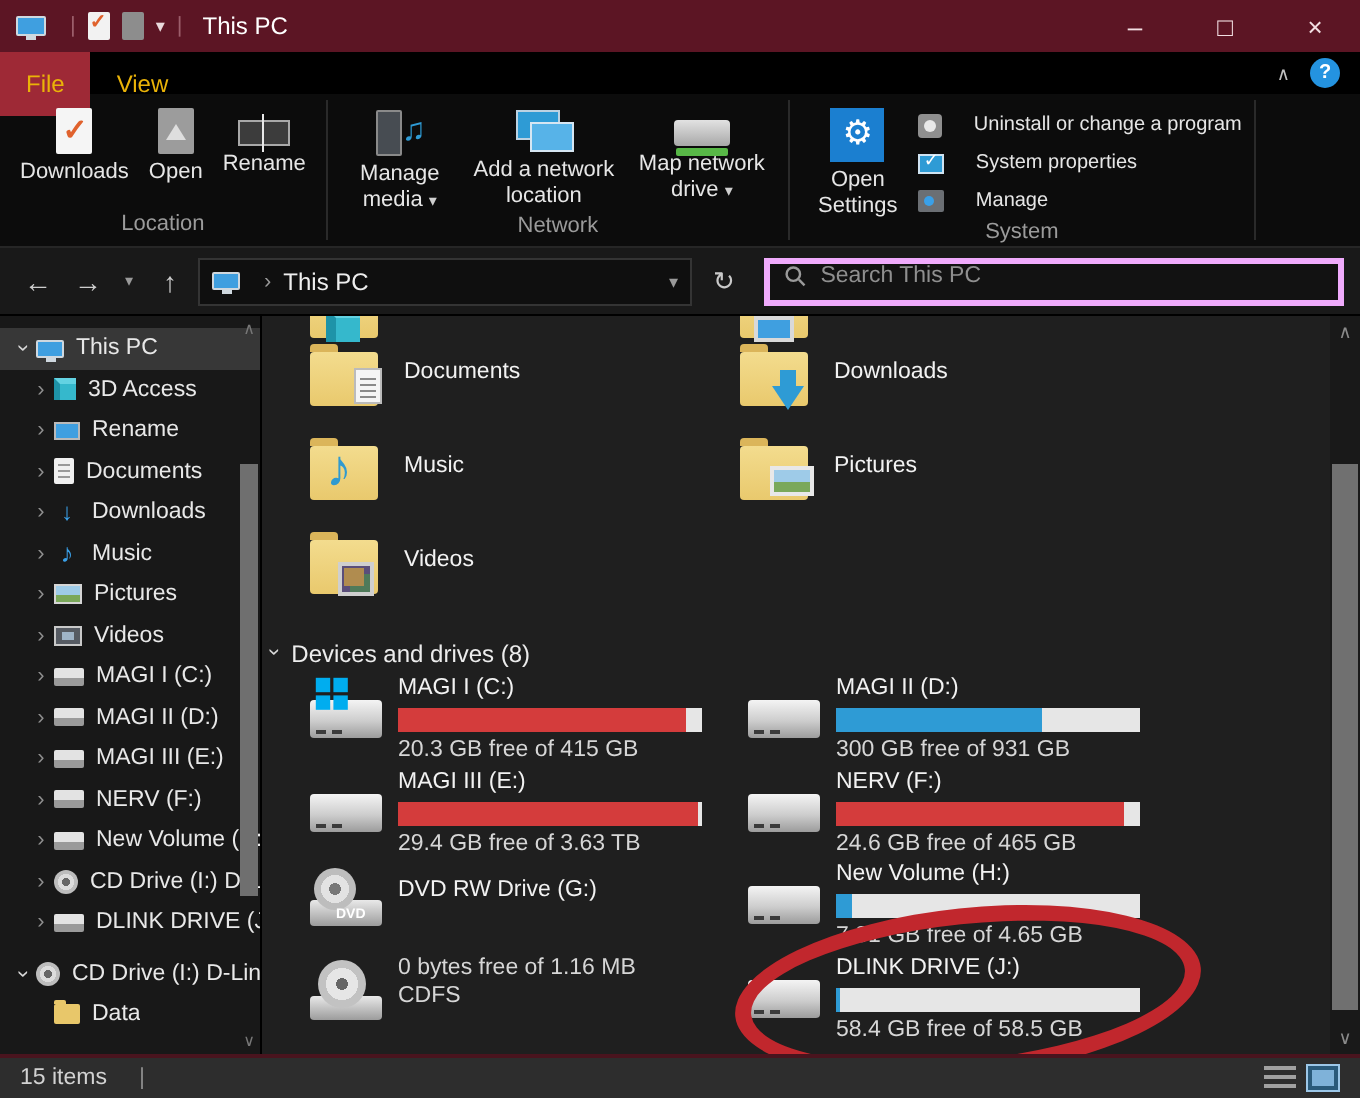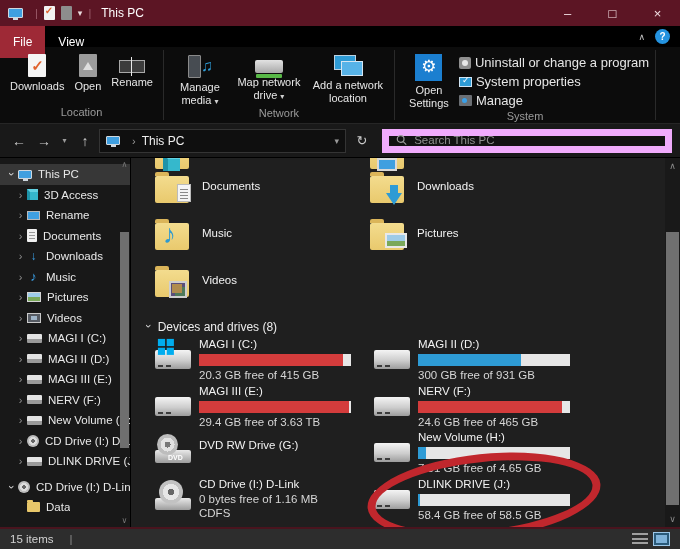--- a/index.html
+++ b/index.html
@@ -15,38 +15,38 @@
   .wbtns{margin-left:auto;display:flex}
   .wbtn{width:45px;height:26px;display:flex;align-items:center;justify-content:center;font-size:13px;color:#f2dfe3;cursor:default}
   .tb-pc{width:15px;height:10px;background:#3f9fe0;border:1px solid #cfd8df;border-radius:1px;position:relative;display:inline-block}
   .tb-pc::after{content:"";position:absolute;left:4px;bottom:-3px;width:5px;height:3px;background:#cfd8df}
   .tb-prop{width:11px;height:14px;background:#f2f2f2;border-radius:1px;position:relative;display:inline-block}
   .tb-prop::after{content:"✓";position:absolute;left:1px;top:-1px;color:#e0622d;font-size:10px;font-weight:bold}
   .tb-doc{width:11px;height:14px;background:#8d8d8d;border-radius:1px;display:inline-block}
 
   
   .tabstrip{height:21px;background:#000;display:flex;align-items:stretch;font-size:12px}
-  .tab{padding:16px 13px;display:flex;align-items:center;color:#ffffff;cursor:default}
+  .tab{padding:16px 13px;display:flex;align-items:center;color:#eab308;cursor:default}
   .tab.file{background:#9e2936}
   .tab.sel{background:#1c1c1c}
   .ribtools{margin-left:auto;display:flex;align-items:center;gap:10px;padding-right:10px}
   .collapse{color:#c0c0c0;font-size:9px}
   .help{width:15px;height:15px;border-radius:50%;background:#2493e0;color:#fff;font-size:10px;font-weight:bold;display:flex;align-items:center;justify-content:center}
 
   
   .ribbon{height:77px;background:#0c0c0c;display:flex;border-bottom:1px solid #262626}
   .rgroup{display:flex;flex-direction:column;padding:3px 6px 0}
   .rbtns{flex:1;display:flex;align-items:flex-start;gap:2px}
   .rglabel{height:17px;text-align:center;color:#9b9b9b;font-size:11px}
   .rsep{width:1px;background:#2a2a2a;margin:3px 0}
   .rbtn{display:flex;flex-direction:column;align-items:center;gap:3px;padding:4px 4px 0;font-size:11px;color:#e6e6e6;text-align:center;line-height:1.2;cursor:default}
   .rbtn .lbl{max-width:74px}
   .caret{font-size:8px;color:#cfcfcf}
   .sysstack{display:flex;flex-direction:column;gap:2px;padding-top:4px}
-  .rsmall{display:flex;align-items:center;gap:4px;font-size:13px;height:17px;color:#e6e6e6;cursor:default}
+  .rsmall{display:flex;align-items:center;gap:16px;font-size:10px;height:17px;color:#e6e6e6;cursor:default}
   
   .ri{position:relative;display:block}
   .ri-prop{width:18px;height:23px;background:#f5f5f5;border-radius:1px}
   .ri-prop::after{content:"✓";position:absolute;left:3px;top:3px;color:#e0622d;font-size:15px;font-weight:bold}
   .ri-open{width:18px;height:23px;background:#9c9c9c;border-radius:1px}
   .ri-open::after{content:"";position:absolute;left:4px;top:8px;border-left:5px solid transparent;border-right:5px solid transparent;border-bottom:8px solid #dedede}
   .ri-rename{width:26px;height:13px;border:1px solid #a8a8a8;background:#3c3c3c;margin-top:6px}
   .ri-rename::after{content:"";position:absolute;left:11px;top:-4px;width:1px;height:19px;background:#e8e8e8}
   .ri-media{width:26px;height:24px}
   .ri-media::before{content:"";position:absolute;left:1px;top:1px;width:11px;height:21px;background:#474c52;border:1px solid #8a8a8a;border-radius:1px}
@@ -65,21 +65,21 @@
   .ri-manage::after{content:"";position:absolute;left:3px;top:3px;width:5px;height:5px;background:#3aa0e8;border-radius:50%}
 
   
   .navbar{height:34px;background:#191919;display:flex;align-items:center;padding:0 8px;gap:3px;border-bottom:1px solid #000}
   .nbtn{color:#cdcdcd;font-size:14px;width:22px;text-align:center;flex:none;cursor:default}
   .nbtn.sm{width:13px;font-size:8px;color:#9a9a9a}
   .addr{height:24px;flex:0 0 247px;background:#0f0f0f;border:1px solid #343434;display:flex;align-items:center;padding:0 6px;gap:6px;font-size:12px;color:#eee}
   .bc-chev{color:#9a9a9a;font-size:11px}
   .addr .endcaret{margin-left:auto;color:#9a9a9a;font-size:9px}
   .refresh{width:26px;text-align:center;color:#c9c9c9;font-size:13px;flex:none}
-  .search{height:24px;flex:1;background:#121212;border:7px solid #f0abfc;display:flex;align-items:flex-end;padding:0 7px;gap:7px;margin-left:4px}
+  .search{height:24px;flex:1;background:#121212;border:3px solid #f0abfc;display:flex;align-items:flex-start;padding:0 7px;gap:7px;margin-left:4px}
   .search input{background:transparent;border:0;outline:0;color:#cfcfcf;font-size:11.5px;width:100%;font-family:inherit}
   .search input::placeholder{color:#8f8f8f}
 
   
   .body{position:absolute;top:158px;left:0;right:0;bottom:22px;display:flex}
 
   
   .sidebar{width:130px;background:#181818;position:relative;padding-top:6px;font-size:11.5px;overflow:hidden;flex:none}
   .trow{height:20.5px;display:flex;align-items:center;white-space:nowrap;padding-left:5px;cursor:default}
   .trow.child{padding-left:14px}
@@ -150,21 +150,21 @@
   .cd-lg{width:36px;height:26px;position:relative;display:block;margin-top:-6px}
   .cd-lg::before{content:"";position:absolute;left:0;bottom:0;width:36px;height:12px;background:linear-gradient(180deg,#e9e9e9,#9c9c9c);border-radius:2px}
   .cd-disc{position:absolute;left:4px;top:-4px;width:24px;height:24px;border-radius:50%;background:radial-gradient(circle,#666 0 3px,#e6e6e6 3px 8px,#c2c2c2 8px)}
   .dinfo{margin-left:4px;min-width:0}
   .dname{font-size:11.5px;color:#f2f2f2;height:15px;white-space:nowrap}
   .dbar{width:152px;height:12px;background:#e6e6e6;margin:1px 0 3px;position:relative}
   .dfill{height:100%;width:var(--fill);background:var(--fc)}
   .dcap{font-size:11.5px;color:#d6d6d6;white-space:nowrap}
   .dextra{font-size:11.5px;color:#d6d6d6;margin-top:2px}
 
-  .shead{position:absolute;left:16px;top:162px;display:flex;align-items:flex-start;gap:7px;font-size:12px;color:#ececec}
+  .shead{position:absolute;left:4px;top:162px;display:flex;align-items:flex-start;gap:7px;font-size:12px;color:#ececec}
   .shead .chev{width:auto}
 
   .red-ellipse{position:absolute;left:236px;top:296px;width:234px;height:84px;border:8px solid #c1272d;border-radius:50%;transform:rotate(-6deg);z-index:5;pointer-events:none}
 
   
   .statusbar{position:absolute;left:0;right:0;bottom:0;height:22px;background:#2d2d2d;border-top:2px solid #49141e;display:flex;align-items:center;padding:0 10px;font-size:11.5px;color:#d2d2d2}
   .ssep{margin-left:16px;color:#8a8a8a}
   .views{margin-left:auto;display:flex;gap:5px;align-items:center}
   .vd{width:16px;height:12px;background:repeating-linear-gradient(180deg,#a0a0a0 0 2px,transparent 2px 4.5px)}
   .vt{width:17px;height:14px;background:#7fb2d9;border:1px solid #9cc7e8;box-shadow:inset 0 0 0 2px #2a5a7a}
@@ -219,26 +219,26 @@
       <div class="rglabel">Location</div>
     </div>
     <div class="rsep"></div>
     <div class="rgroup">
       <div class="rbtns">
         <div class="rbtn">
           <span class="ri ri-media"></span>
           <span class="lbl" style="max-width:52px"><span>Manage media</span> <span class="caret">▾</span></span>
         </div>
         <div class="rbtn">
+          <span class="ri ri-addnet"></span>
+          <span class="lbl" style="max-width:72px">Add a network location</span>
+        </div>
+        <div class="rbtn">
           <span class="ri ri-map"></span>
           <span class="lbl" style="max-width:66px"><span>Map network drive</span> <span class="caret">▾</span></span>
-        </div>
-        <div class="rbtn">
-          <span class="ri ri-addnet"></span>
-          <span class="lbl" style="max-width:72px">Add a network location</span>
         </div>
       </div>
       <div class="rglabel">Network</div>
     </div>
     <div class="rsep"></div>
     <div class="rgroup">
       <div class="rbtns">
         <div class="rbtn">
           <span class="ri ri-settings">⚙</span>
           <span class="lbl" style="max-width:48px">Open Settings</span>
@@ -502,21 +502,20 @@
           <div class="dcap">7.81 GB free of 4.65 GB</div>
         </div>
       </div>
       <div class="dtile" style="left:24px;top:320px">
         <span class="dicon">
             <span class="cd-lg">
               <span class="cd-disc"></span>
             </span>
           </span>
         <div class="dinfo">
-          <div class="dname">CD Drive (I:) D-Link</div>
           <div class="dcap">0 bytes free of 1.16 MB</div>
           <div class="dextra">CDFS</div>
         </div>
       </div>
       <div class="dtile" style="left:243px;top:320px">
         <span class="dicon">
             <span class="hdd-lg"></span>
           </span>
         <div class="dinfo">
           <div class="dname">DLINK DRIVE (J:)</div>

